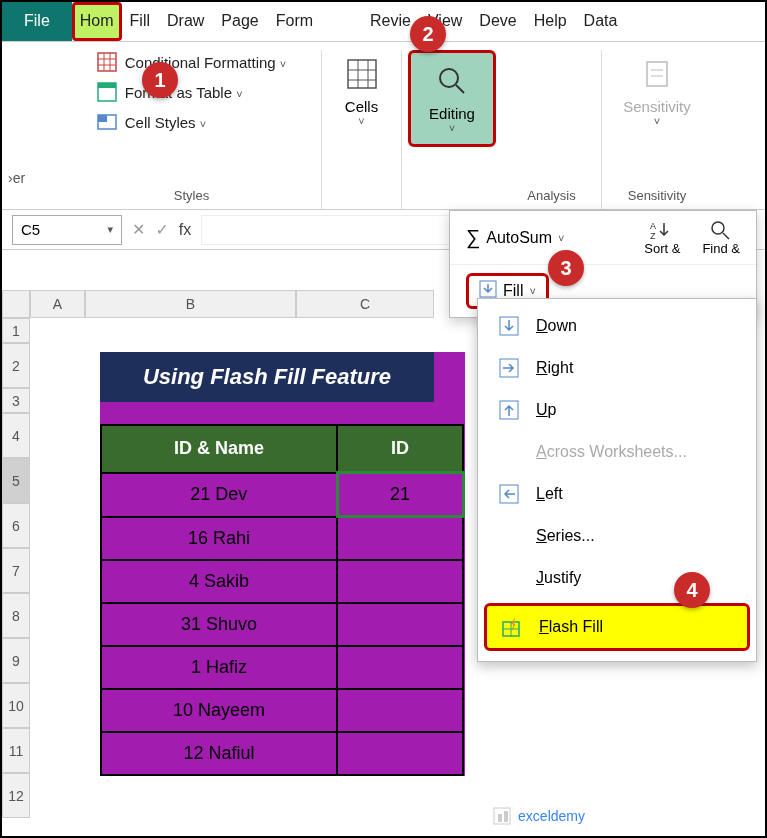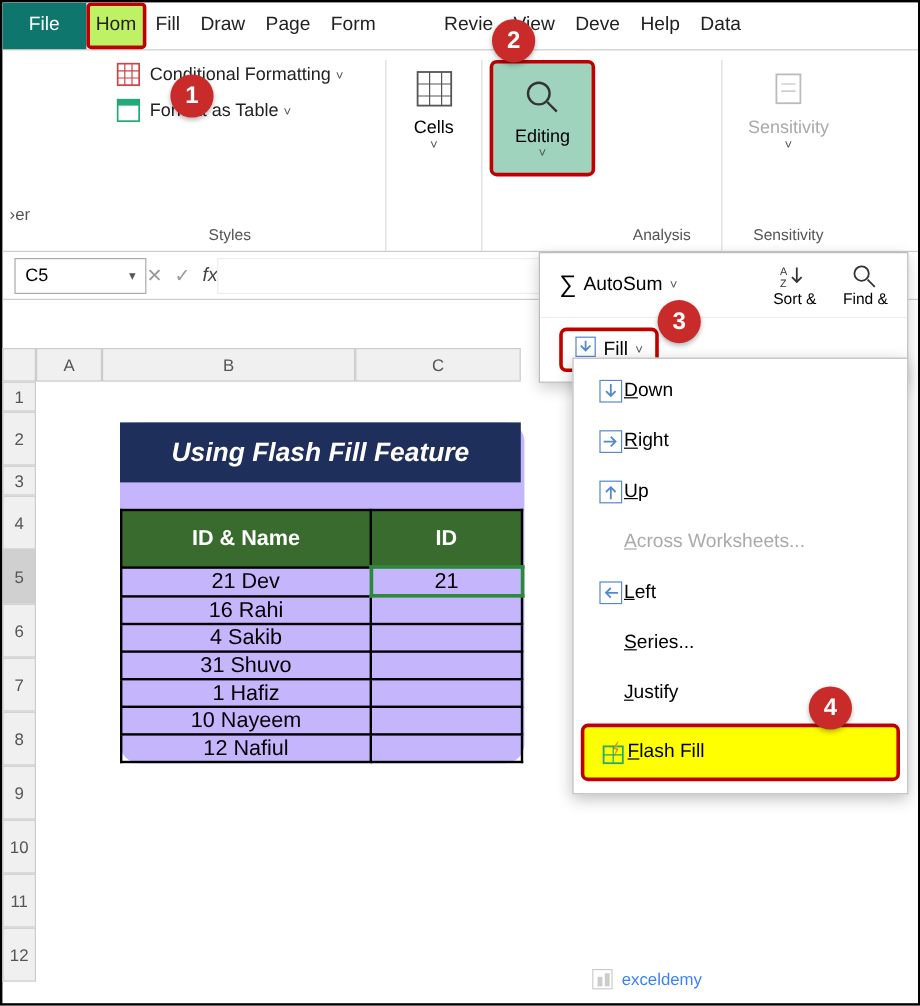--- a/index.html
+++ b/index.html
@@ -18,53 +18,53 @@
 .rib-item { display: flex; align-items: center; gap: 8px; font-size: 15px; color: #222; padding: 2px 0; }
 .rib-icon { width: 20px; height: 20px; display: inline-block; }
 .rib-label { font-size: 13px; color: #555; margin-top: auto; padding: 6px 0; }
 .rib-btn { display: flex; flex-direction: column; align-items: center; justify-content: flex-start; padding: 6px 14px; font-size: 15px; }
 .rib-btn .icon-lg { width: 36px; height: 36px; margin-bottom: 6px; }
 .rib-btn.editing { background: #9fd3bd; border: 3px solid #c00000; border-radius: 6px; padding: 10px 18px; }
 .caret { font-size: 11px; color: #555; }
 .grey { color: #aaa; }
 
 
-.formula-bar { display: flex; align-items: center; height: 40px; border-bottom: 1px solid #ccc; padding: 0 10px; }
+.formula-bar { display: flex; align-items: center; height: 40px; border-bottom: 1px solid #ccc; padding: 0 10px; gap: 10px; }
 .namebox { width: 110px; height: 30px; border: 1px solid #aaa; display: flex; align-items: center; justify-content: space-between; padding: 0 8px; font-size: 15px; }
 .fb-btns { display: flex; gap: 10px; color: #999; align-items: center; }
 .fb-input { flex: 1; height: 30px; border: 1px solid #eee; padding: 0 8px; }
 
 
 .edit-panel { position: absolute; right: 8px; top: 208px; width: 308px; background: #fff; border: 1px solid #bbb; box-shadow: 0 4px 12px rgba(0,0,0,.2); z-index: 5; }
 .panel-row { display: flex; align-items: center; padding: 8px 16px; gap: 14px; font-size: 16px; }
 .panel-top { border-bottom: 1px solid #eee; }
 .fill-btn { display: flex; align-items: center; gap: 6px; padding: 4px 10px; border: 3px solid #c00000; border-radius: 6px; font-size: 16px; }
 
 
 .fill-menu { position: absolute; right: 8px; top: 296px; width: 280px; background: #fff; border: 1px solid #bbb; box-shadow: 0 4px 12px rgba(0,0,0,.25); z-index: 8; padding: 6px 0; }
-.fm-item { display: flex; align-items: center; gap: 0; padding: 10px 20px; font-size: 16px; }
+.fm-item { display: flex; align-items: center; gap: 16px; padding: 10px 20px; font-size: 16px; }
 .fm-item.disabled { color: #aaa; }
 .fm-item.flash { background: #ffff00; border: 3px solid #c00000; border-radius: 6px; margin: 4px 6px; padding: 10px 14px; }
 .fm-icon { width: 22px; height: 22px; display: inline-flex; align-items: center; justify-content: center; }
 .underline-char { text-decoration: underline; }
 
 
 .sheet { position: absolute; left: 0; top: 288px; display: flex; }
 .row-hdrs { display: flex; flex-direction: column; }
 .col-hdrs { display: flex; }
 .corner { width: 28px; height: 28px; background: #f0f0f0; border: 1px solid #ccc; }
 .ch { height: 28px; background: #f0f0f0; border: 1px solid #ccc; display: flex; align-items: center; justify-content: center; font-size: 14px; color: #555; }
 .rh { width: 28px; background: #f0f0f0; border: 1px solid #ccc; display: flex; align-items: center; justify-content: center; font-size: 14px; color: #555; }
 
 
-.tbl-wrap { position: absolute; left: 98px; top: 350px; background: #c4b5fd; border-radius: 16px; }
+.tbl-wrap { position: absolute; left: 98px; top: 350px; background: #a21caf; }
 .title-band { background: #1f2f5c; color: #fff; font-size: 22px; font-weight: bold; font-style: italic; text-align: center; padding: 12px 24px; width: 334px; margin-bottom: 22px; }
 .tbl { border-collapse: collapse; }
 .tbl th { background: #3a6b2e; color: #fff; font-size: 18px; padding: 12px 26px; border: 2px solid #000; }
-.tbl td { border: 2px solid #000; font-size: 18px; padding: 0 18px; text-align: center; }
+.tbl td { border: 2px solid #000; font-size: 18px; padding: 10px 18px; text-align: center; }
 .tbl td.id { width: 126px; }
 .tbl tr.sel td.id { border: 3px solid #2a8a3a; }
 
 
 .badge { position: absolute; width: 36px; height: 36px; background: #c92a2a; border-radius: 50%; color: #fff; font-weight: bold; font-size: 20px; display: flex; align-items: center; justify-content: center; z-index: 20; box-shadow: 0 2px 4px rgba(0,0,0,.3); }
 
 
 .wm { position: absolute; right: 180px; bottom: 10px; color: #3b82f6; font-size: 14px; display: flex; align-items: center; gap: 6px; }
 
 
@@ -105,20 +105,27 @@
             </svg></span>
         <span><span>Conditional Formatting</span> <span class="caret">˅</span></span>
       </div>
       <div class="rib-item">
         <span class="rib-icon"><svg viewBox="0 0 20 20">
               <rect x="1" y="1" width="18" height="18" fill="none" stroke="#2a7" stroke-width="1.5"></rect>
               <rect x="1" y="1" width="18" height="5" fill="#2a7"></rect>
             </svg></span>
         <span><span>Format as Table</span> <span class="caret">˅</span></span>
       </div>
+      <div class="rib-item">
+        <span class="rib-icon"><svg viewBox="0 0 20 20">
+              <rect x="1" y="3" width="18" height="14" fill="none" stroke="#58c" stroke-width="1.5"></rect>
+              <rect x="1" y="3" width="9" height="7" fill="#58c"></rect>
+            </svg></span>
+        <span><span>Cell Styles</span> <span class="caret">˅</span></span>
+      </div>
     </div>
     <div class="rib-label">Styles</div>
   </div>
 
   <div class="rib-group" style="width:80px">
     <div class="rib-btn">
       <span class="icon-lg"><svg viewBox="0 0 36 36">
             <rect x="4" y="4" width="28" height="28" fill="none" stroke="#555" stroke-width="1.5"></rect>
             <line x1="4" y1="14" x2="32" y2="14" stroke="#555"></line>
             <line x1="4" y1="24" x2="32" y2="24" stroke="#555"></line>
@@ -160,21 +167,21 @@
 </div>
 
 <div class="formula-bar">
   <div class="namebox">
     <span>C5</span>
     <span class="caret">▾</span>
   </div>
   <div class="fb-btns">
     <span>✕</span>
     <span>✓</span>
-    <span style="font-style:italic;color:#444">fx</span>
+    <span style="color:#444">fx</span>
   </div>
   <input class="fb-input" type="text" value="" style="">
 </div>
 
 <div class="edit-panel">
   <div class="panel-row panel-top">
     <span style="display:flex;align-items:center;gap:6px">
       <span style="font-size:20px">∑</span>
       <span>AutoSum</span> 
         <span class="caret">˅</span>
@@ -297,21 +304,21 @@
       </div>
     </div>
   </div>
 </div>
 
 <div class="tbl-wrap">
   <div class="title-band">Using Flash Fill Feature</div>
   <table class="tbl">
     <tbody>
         <tr>
-      <th style="width:208px">ID &amp; Name</th>
+      <th style="width:236px">ID &amp; Name</th>
       <th style="width:126px">ID</th>
     </tr>
     <tr class="sel">
           <td>21 Dev</td>
           <td class="id">21</td>
         </tr>
     <tr>
           <td>16 Rahi</td>
           <td class="id"></td>
         </tr>

